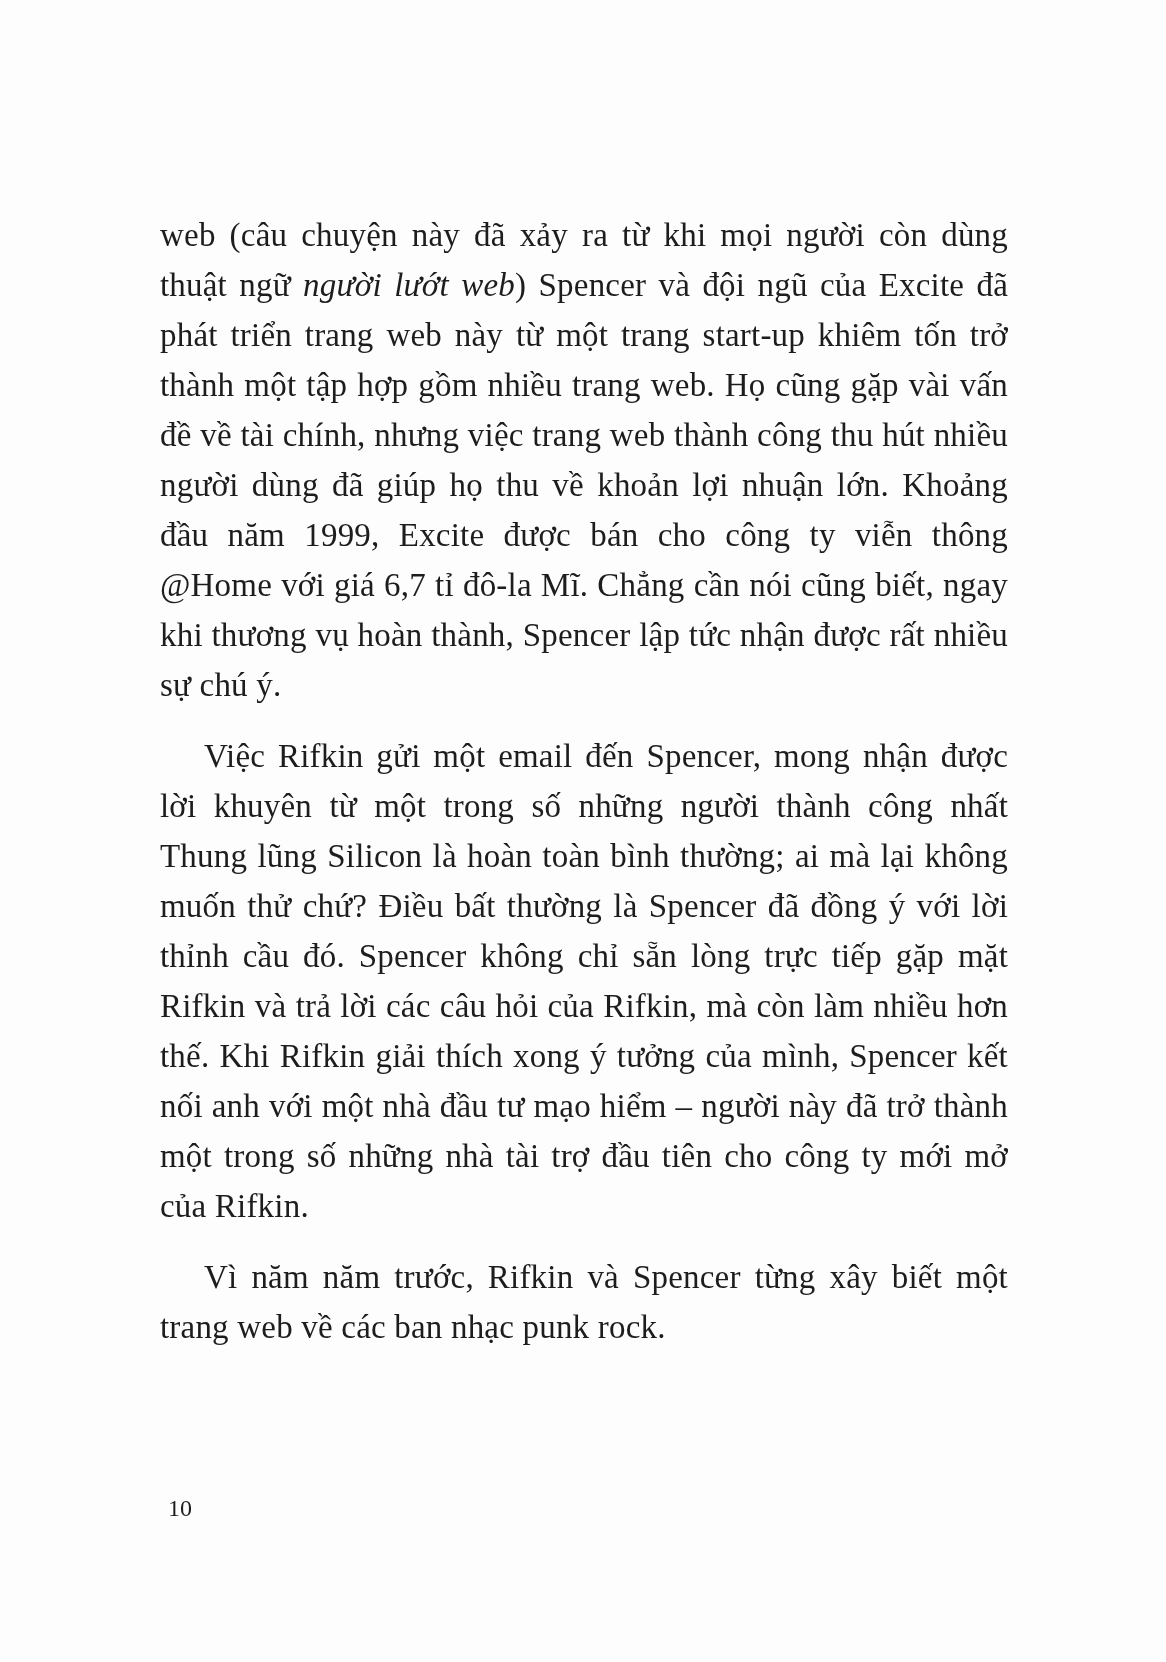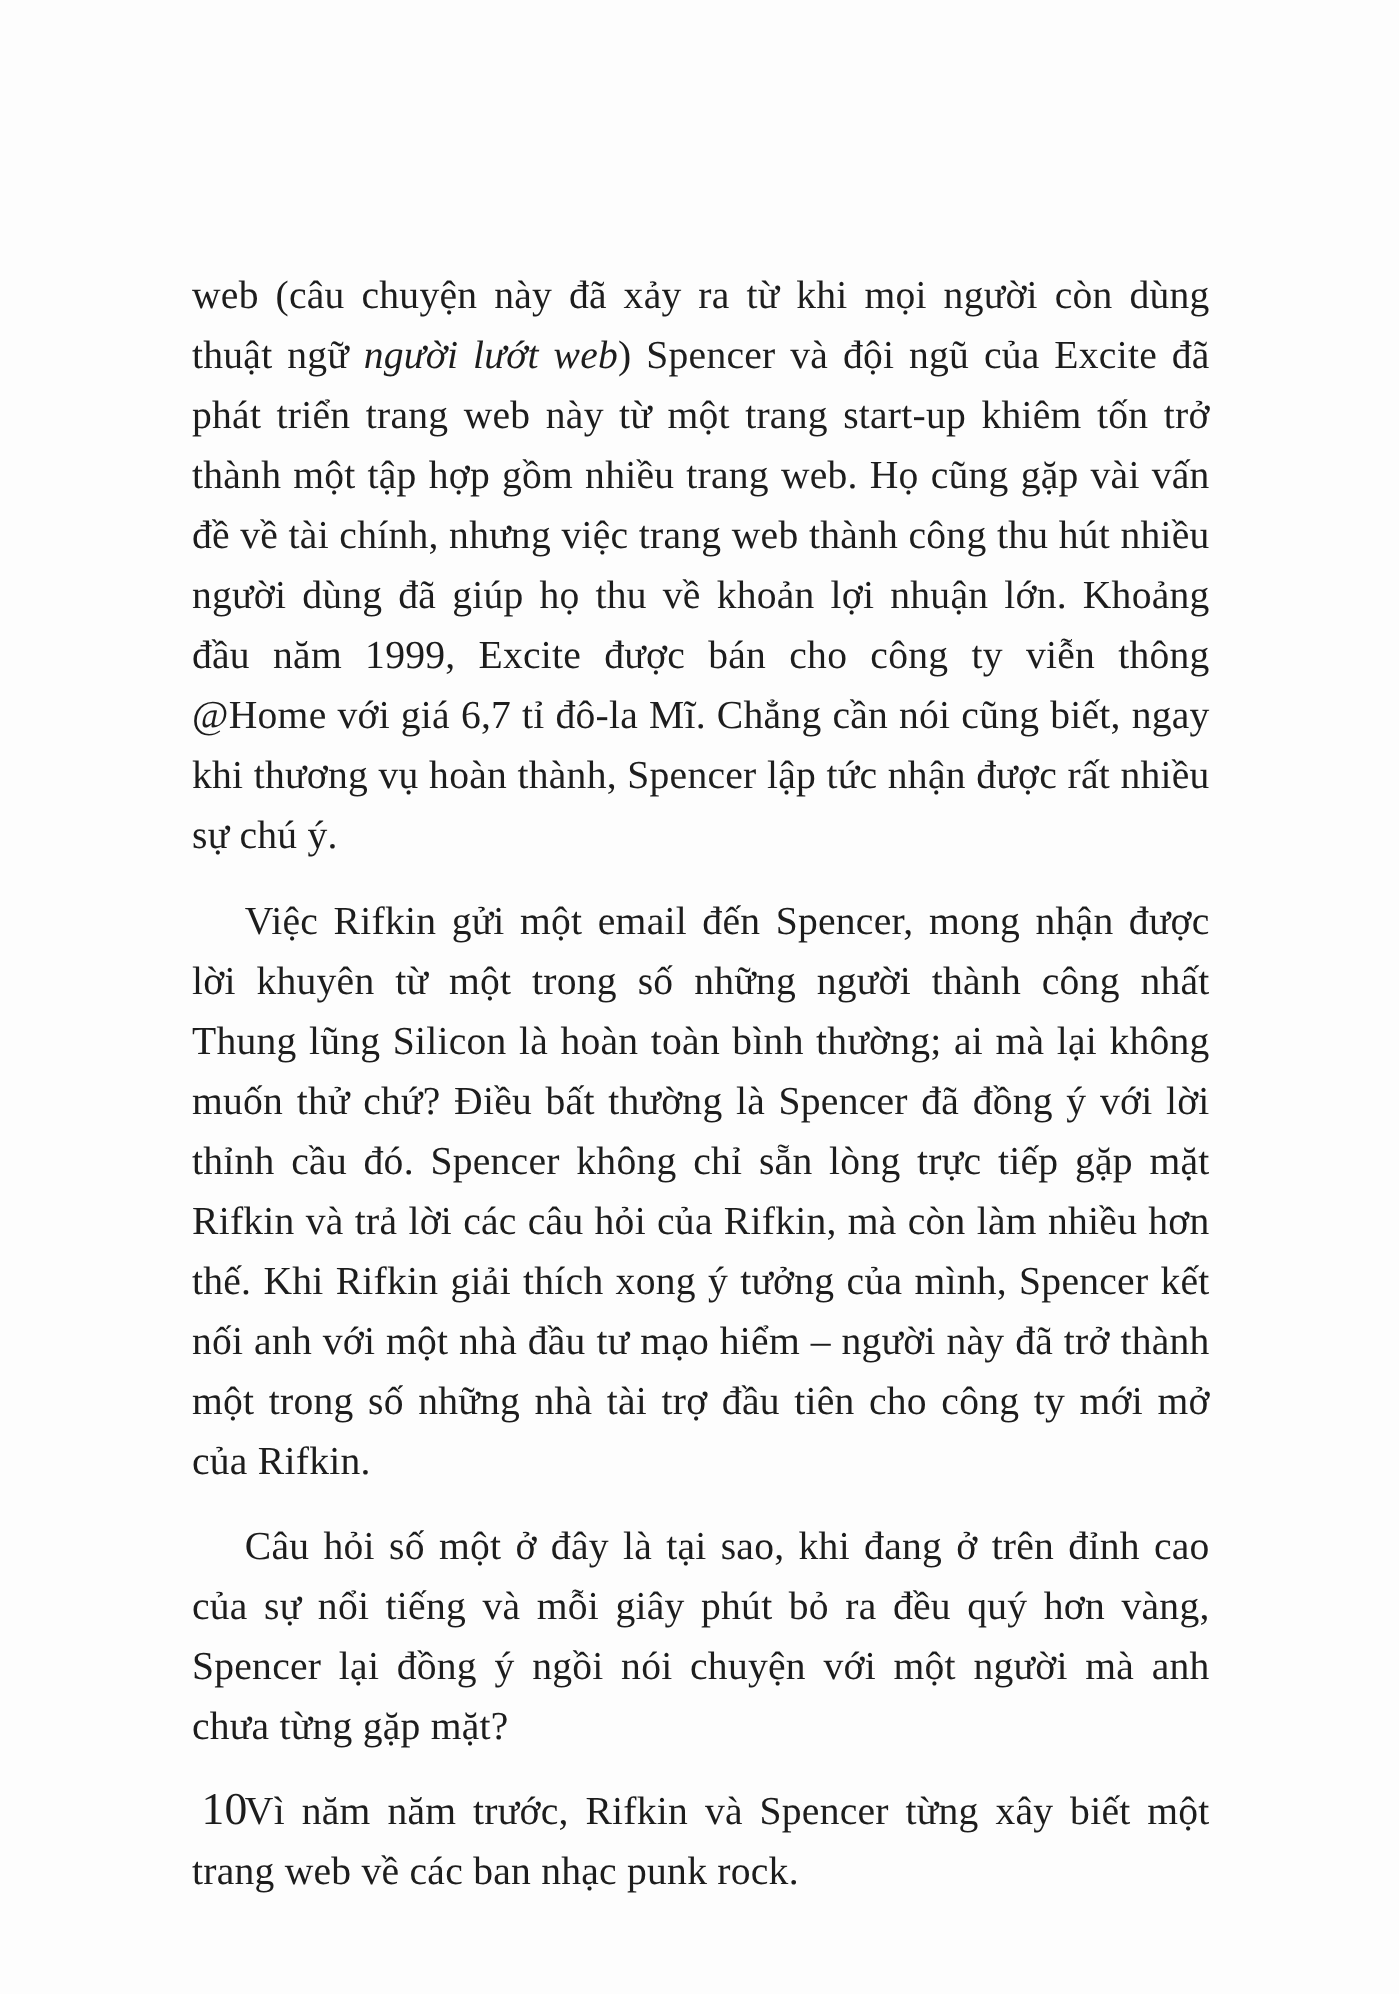--- a/index.html
+++ b/index.html
@@ -20,53 +20,52 @@
     height: 1662px;
     background: #fdfdfd;
   }
   .text-block {
     position: absolute;
     left: 160px;
     top: 210px;
     width: 848px;
   }
   .text-block p {
-    margin: 12px 0 21px 0;
+    margin: 0 0 21px 0;
     font-size: 33px;
     line-height: 50px;
     text-align: justify;
     letter-spacing: 0.2px;
   }
   .text-block p.indent {
     text-indent: 44px;
   }
   .text-block em {
     font-style: italic;
   }
   .page-number {
     position: absolute;
     left: 168px;
     top: 1486px;
-    font-size: 38px;
+    font-size: 24px;
     line-height: 44px;
     color: #1d1d1d;
   }
 </style>
 </head>
 <body>
 
 <div class="page">
 
   <div class="text-block">
 
     <p><span>web (câu chuyện này đã xảy ra từ khi mọi người còn dùng thuật ngữ </span><em>người lướt web</em><span>) Spencer và đội ngũ của Excite đã phát triển trang web này từ một trang start-up khiêm tốn trở thành một tập hợp gồm nhiều trang web. Họ cũng gặp vài vấn đề về tài chính, nhưng việc trang web thành công thu hút nhiều người dùng đã giúp họ thu về khoản lợi nhuận lớn. Khoảng đầu năm 1999, Excite được bán cho công ty viễn thông @Home với giá 6,7 tỉ đô-la Mĩ. Chẳng cần nói cũng biết, ngay khi thương vụ hoàn thành, Spencer lập tức nhận được rất nhiều sự chú ý.</span></p>
 
     <p class="indent">Việc Rifkin gửi một email đến Spencer, mong nhận được lời khuyên từ một trong số những người thành công nhất Thung lũng Silicon là hoàn toàn bình thường; ai mà lại không muốn thử chứ? Điều bất thường là Spencer đã đồng ý với lời thỉnh cầu đó. Spencer không chỉ sẵn lòng trực tiếp gặp mặt Rifkin và trả lời các câu hỏi của Rifkin, mà còn làm nhiều hơn thế. Khi Rifkin giải thích xong ý tưởng của mình, Spencer kết nối anh với một nhà đầu tư mạo hiểm – người này đã trở thành một trong số những nhà tài trợ đầu tiên cho công ty mới mở của Rifkin.</p>
 
-    <p class="indent">Câu hỏi số một ở đây là tại sao, khi đang ở trên đỉnh cao của sự nổi tiếng và mỗi giây phút bỏ ra đều quý hơn vàng, Spencer lại đồng ý ngồi nói chuyện với một người mà anh chưa từng gặp mặt?</p>
 
     <p class="indent">Vì năm năm trước, Rifkin và Spencer từng xây biết một trang web về các ban nhạc punk rock.</p>
 
   </div>
 
   <div class="page-number">10</div>
 
 </div>
 
 </body></html>

